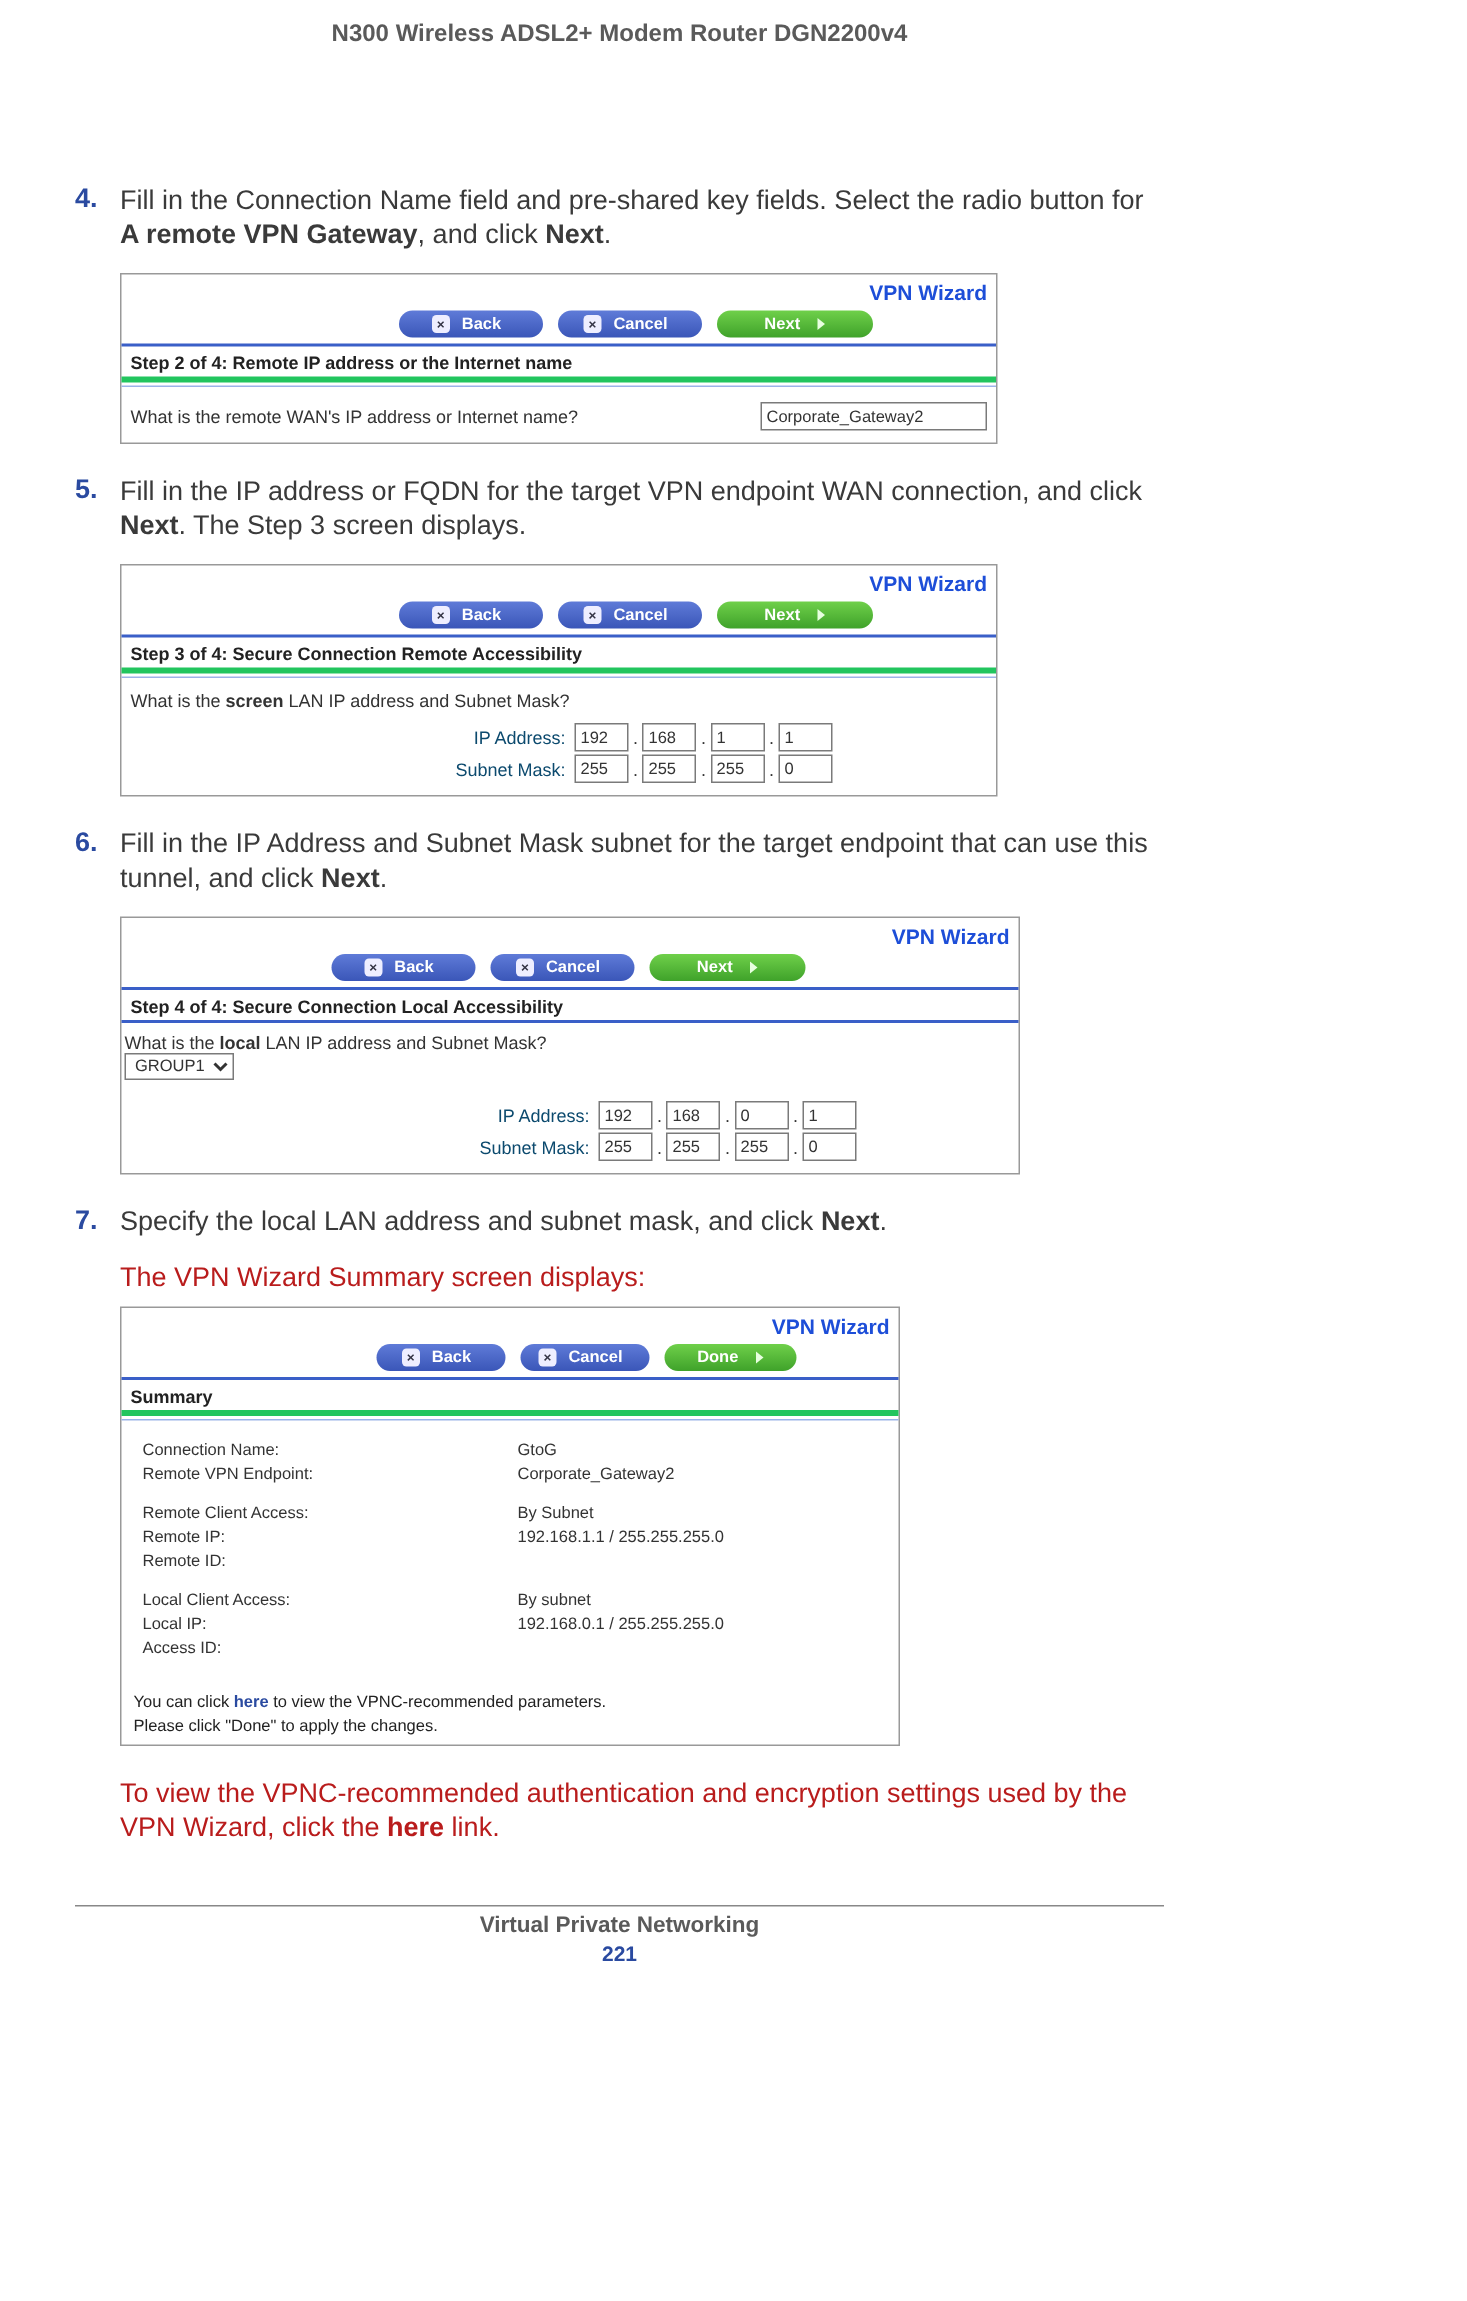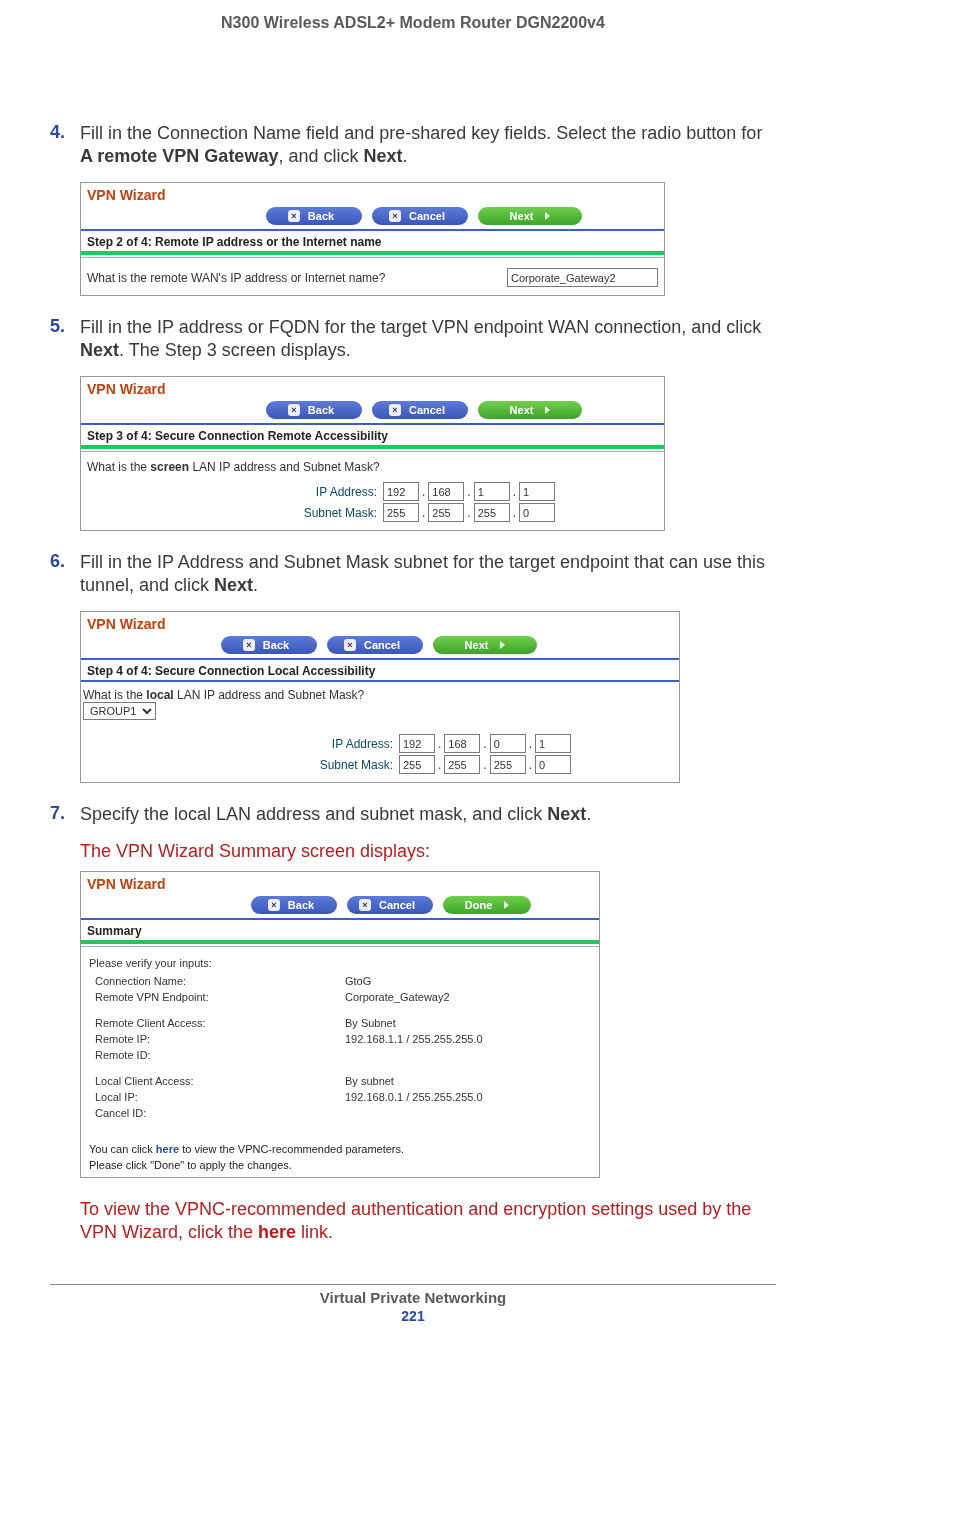--- a/index.html
+++ b/index.html
@@ -48,24 +48,25 @@
     line-height: 1.28;
   }
   .wizard {
     border: 1px solid #999;
     margin: 6px 0 20px 30px;
     background: #fff;
     box-sizing: border-box;
     font-family: Tahoma, Arial, sans-serif;
   }
   .wizard-head {
-    color: #c2410c;
+    color: #1d4ed8;
     font-weight: bold;
     font-size: 14px;
     padding: 4px 6px 2px 6px;
+    text-align: right;
   }
   .btn-row {
     display: flex;
     gap: 10px;
     padding: 2px 0 4px 185px;
     align-items: center;
     border-bottom: 2px solid #3a5fc8;
     margin-bottom: 2px;
   }
   .pill {
@@ -357,39 +358,38 @@
           <span>Cancel</span>
         </span>
       <span class="pill pill-green" style="min-width:80px">
           <span>Done</span>
           <span class="tri"></span>
         </span>
     </div>
     <div class="step-label">Summary</div>
     <hr class="sub-hr">
     <div class="summary-body">
-      <div class="sum-line">Please verify your inputs:</div>
       <div class="sum-grid">
         <div>Connection Name:</div>
         <div>GtoG</div>
         <div>Remote VPN Endpoint:</div>
         <div>Corporate_Gateway2</div>
         <div class="sum-spacer"></div>
         <div>Remote Client Access:</div>
         <div>By Subnet</div>
         <div>Remote IP:</div>
         <div>192.168.1.1 / 255.255.255.0</div>
         <div>Remote ID:</div>
         <div></div>
         <div class="sum-spacer"></div>
         <div>Local Client Access:</div>
         <div>By subnet</div>
         <div>Local IP:</div>
         <div>192.168.0.1 / 255.255.255.0</div>
-        <div>Cancel ID:</div>
+        <div>Access ID:</div>
         <div></div>
       </div>
       <div class="sum-note">
         <span>You can click </span><a href="#">here</a><span> to view the VPNC-recommended parameters.</span>
       </div>
       <div class="sum-note" style="margin-top:4px">Please click "Done" to apply the changes.</div>
     </div>
   </div>
 
   <div class="followup">

